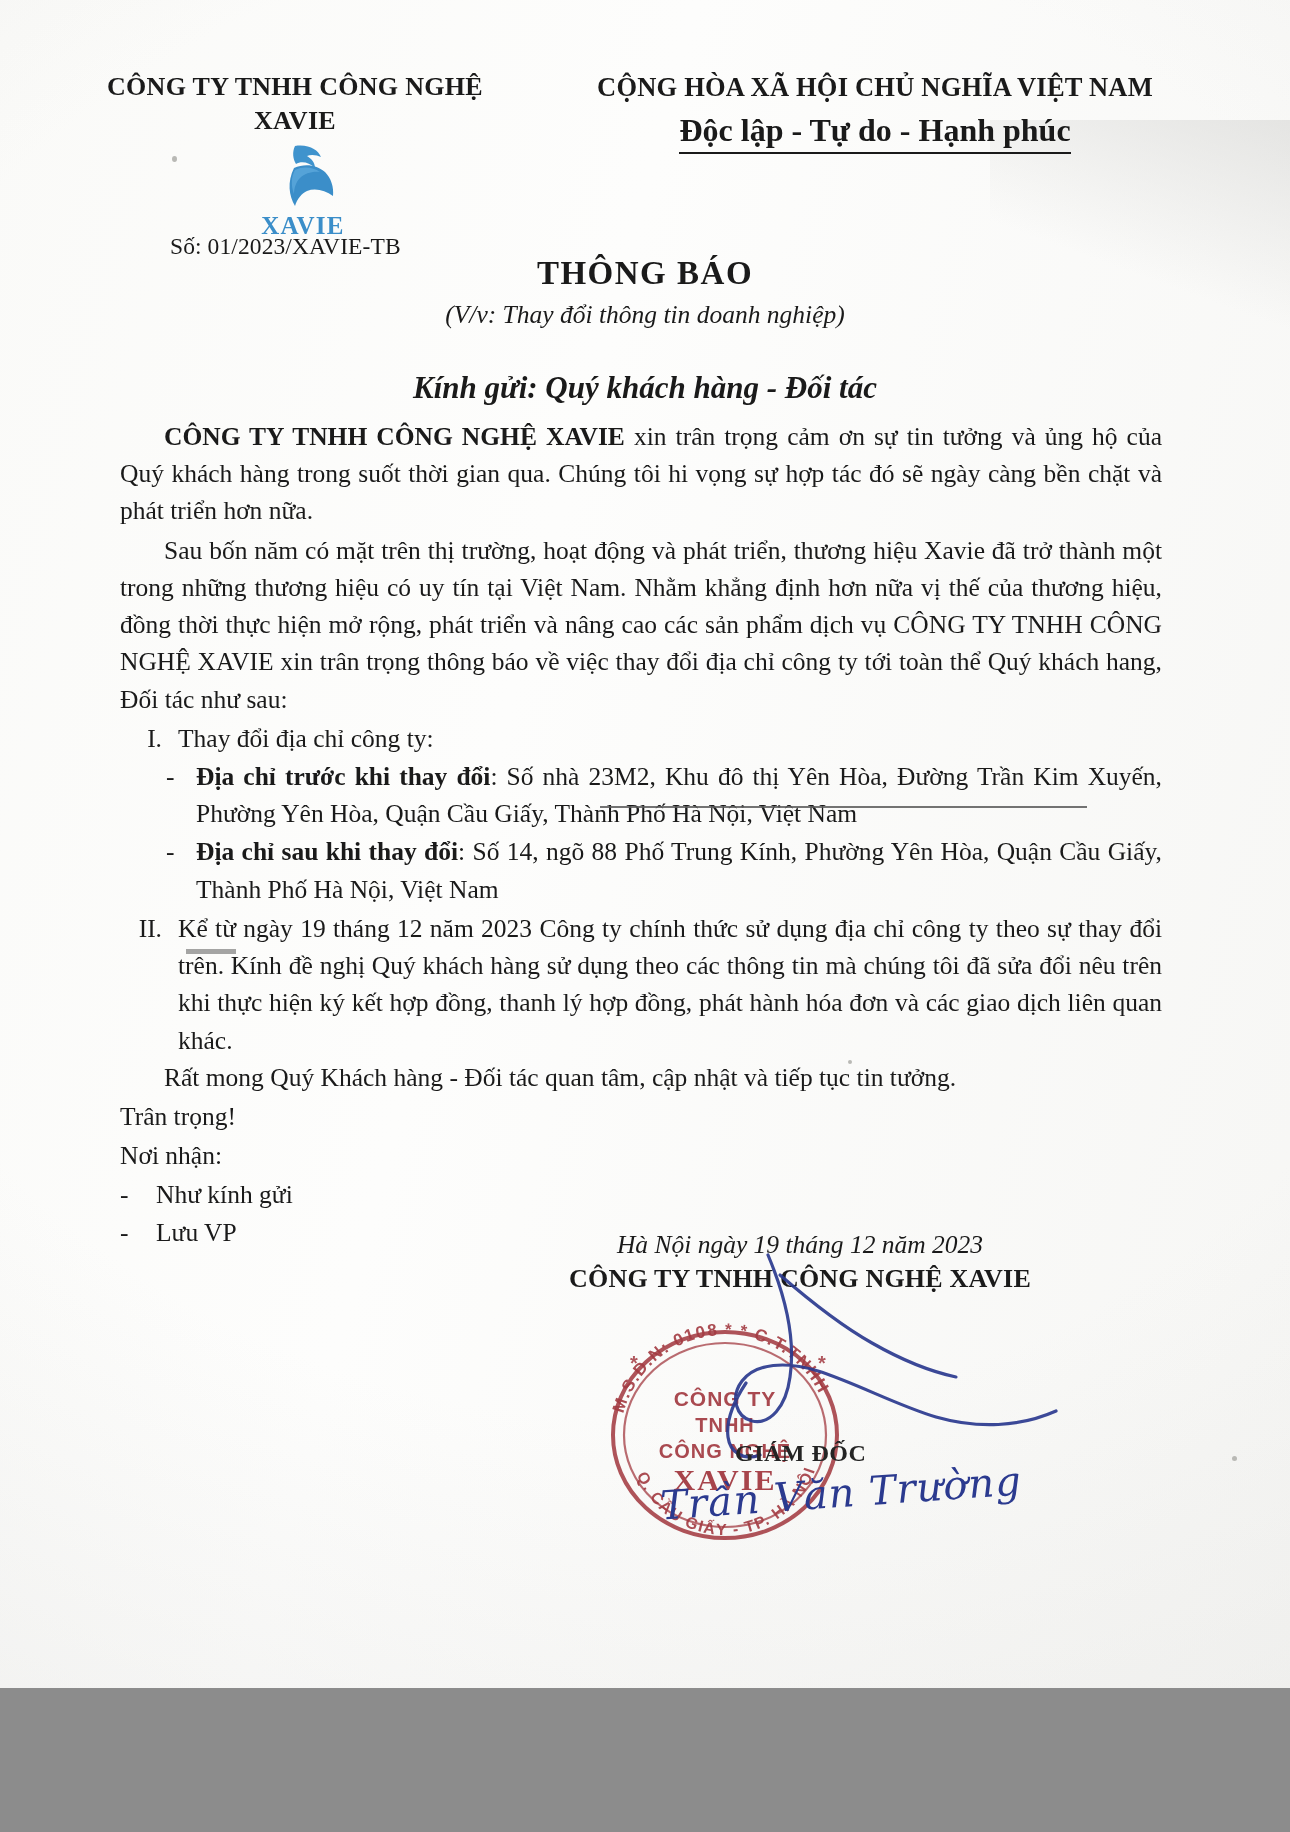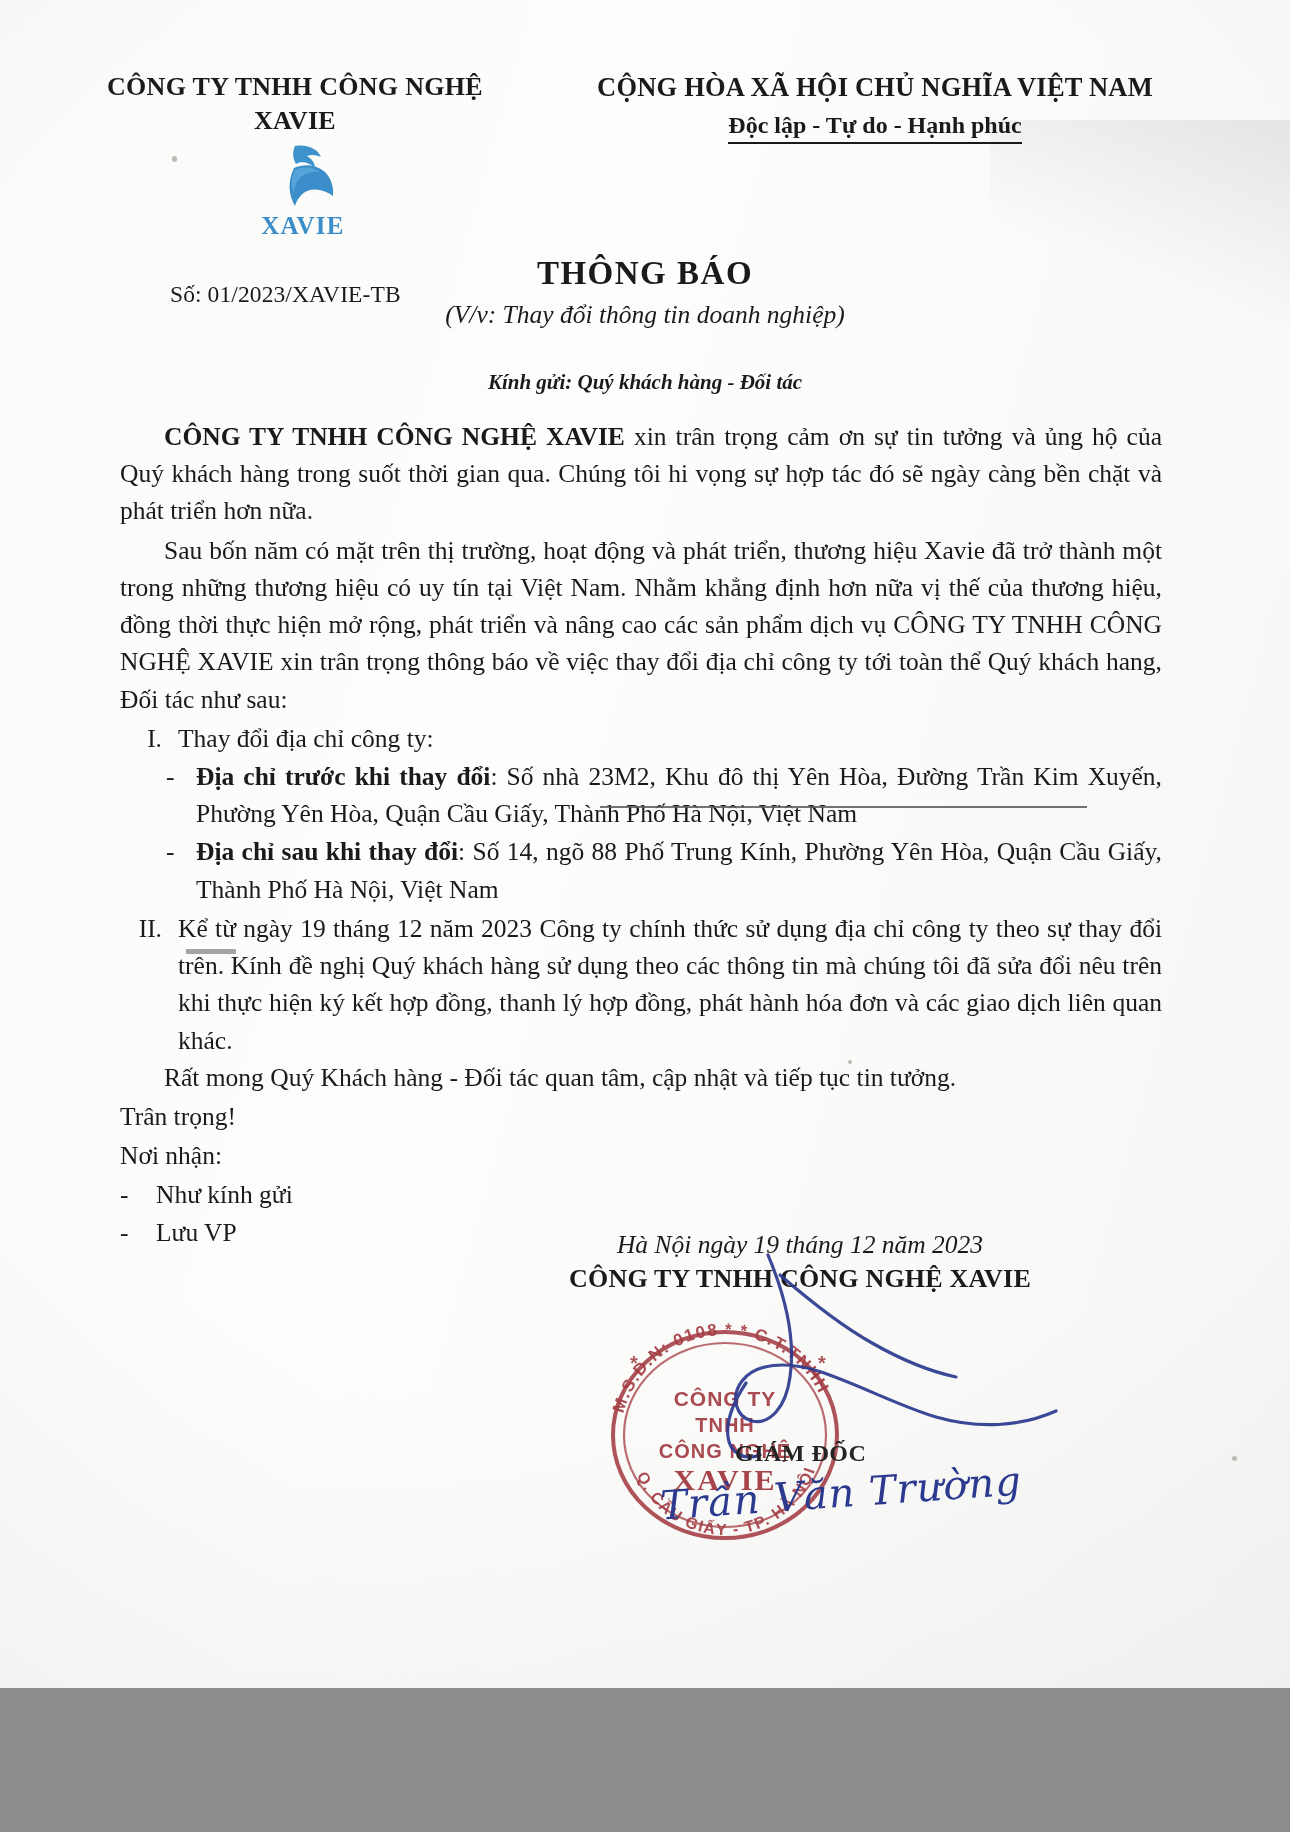--- a/index.html
+++ b/index.html
@@ -62,21 +62,21 @@
     line-height: 1.32;
   }
   .nation-line {
     font-weight: bold;
     font-size: 26.5px;
     letter-spacing: .2px;
     line-height: 1.3;
   }
   .motto {
     font-weight: bold;
-    font-size: 24px;
+    font-size: 32px;
     margin-top: 6px;
     display: inline-block;
     border-bottom: 2px solid #1a1a1a;
     padding-bottom: 2px;
     line-height: 1.25;
   }
 
   
   .logo-wrap {
     position: absolute;
@@ -94,21 +94,20 @@
     color: #3b8ec9;
     margin-top: -2px;
   }
 
   .doc-no {
     position: absolute;
     top: 233px;
     left: 170px;
     font-size: 23.5px;
     letter-spacing: .1px;
-    margin-top: 48px;
   }
 
   
   .title-block {
     position: absolute;
     top: 255px;
     left: 300px;
     width: 690px;
     text-align: center;
   }
@@ -118,21 +117,21 @@
     letter-spacing: 1.5px;
   }
   .doc-subtitle {
     font-style: italic;
     font-size: 25.5px;
     margin-top: 8px;
   }
   .addressee {
     font-style: italic;
     font-weight: bold;
-    font-size: 21px;
+    font-size: 31px;
     margin-top: 40px;
   }
 
   
   .body {
     position: absolute;
     top: 418px;
     left: 120px;
     width: 1042px;
     font-size: 25.5px;

